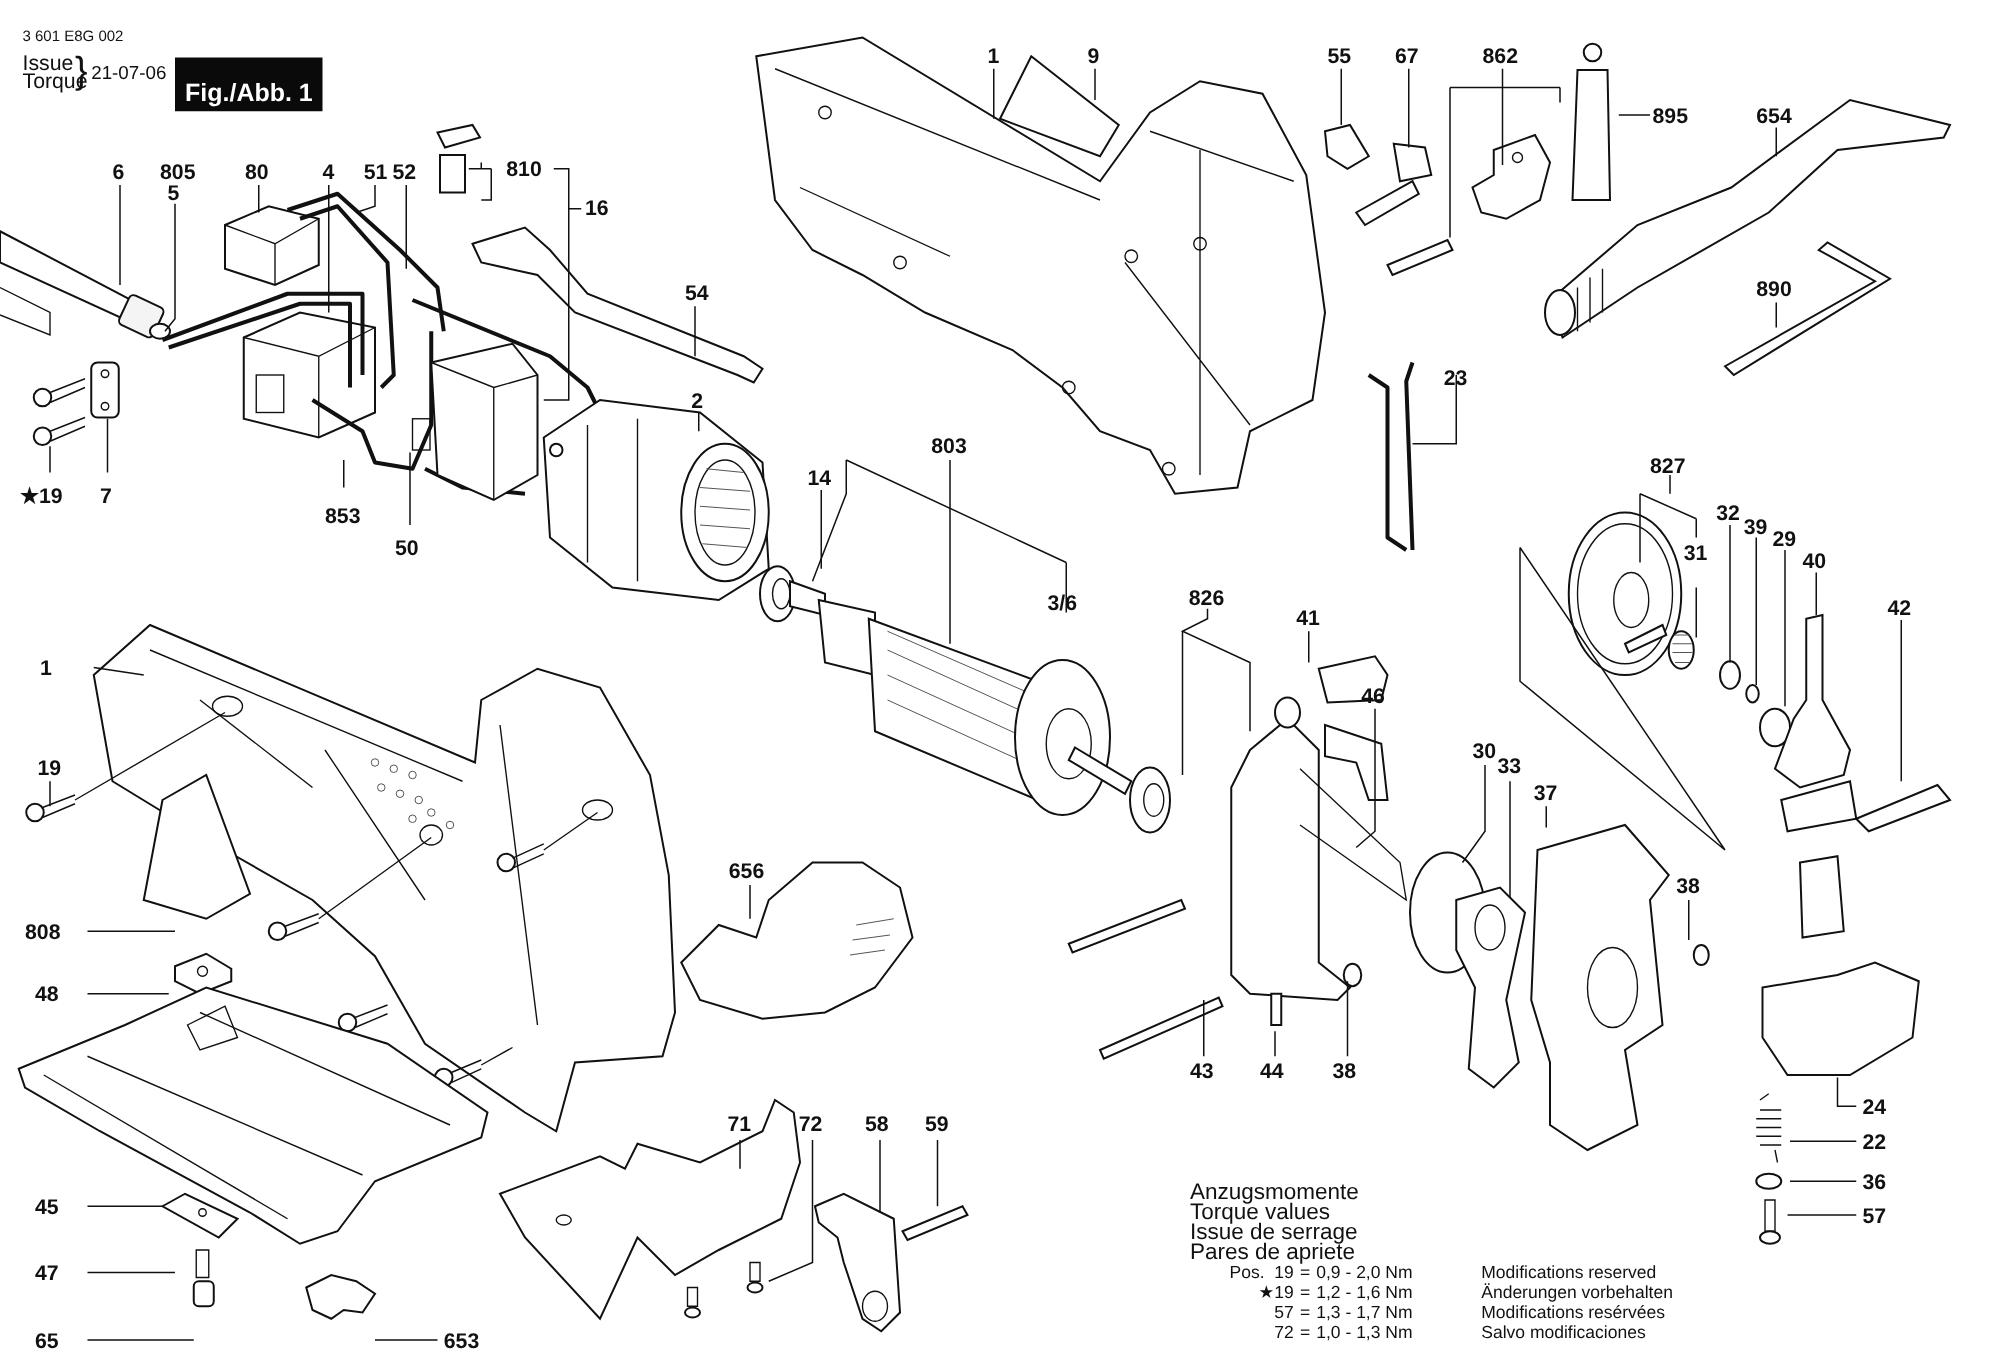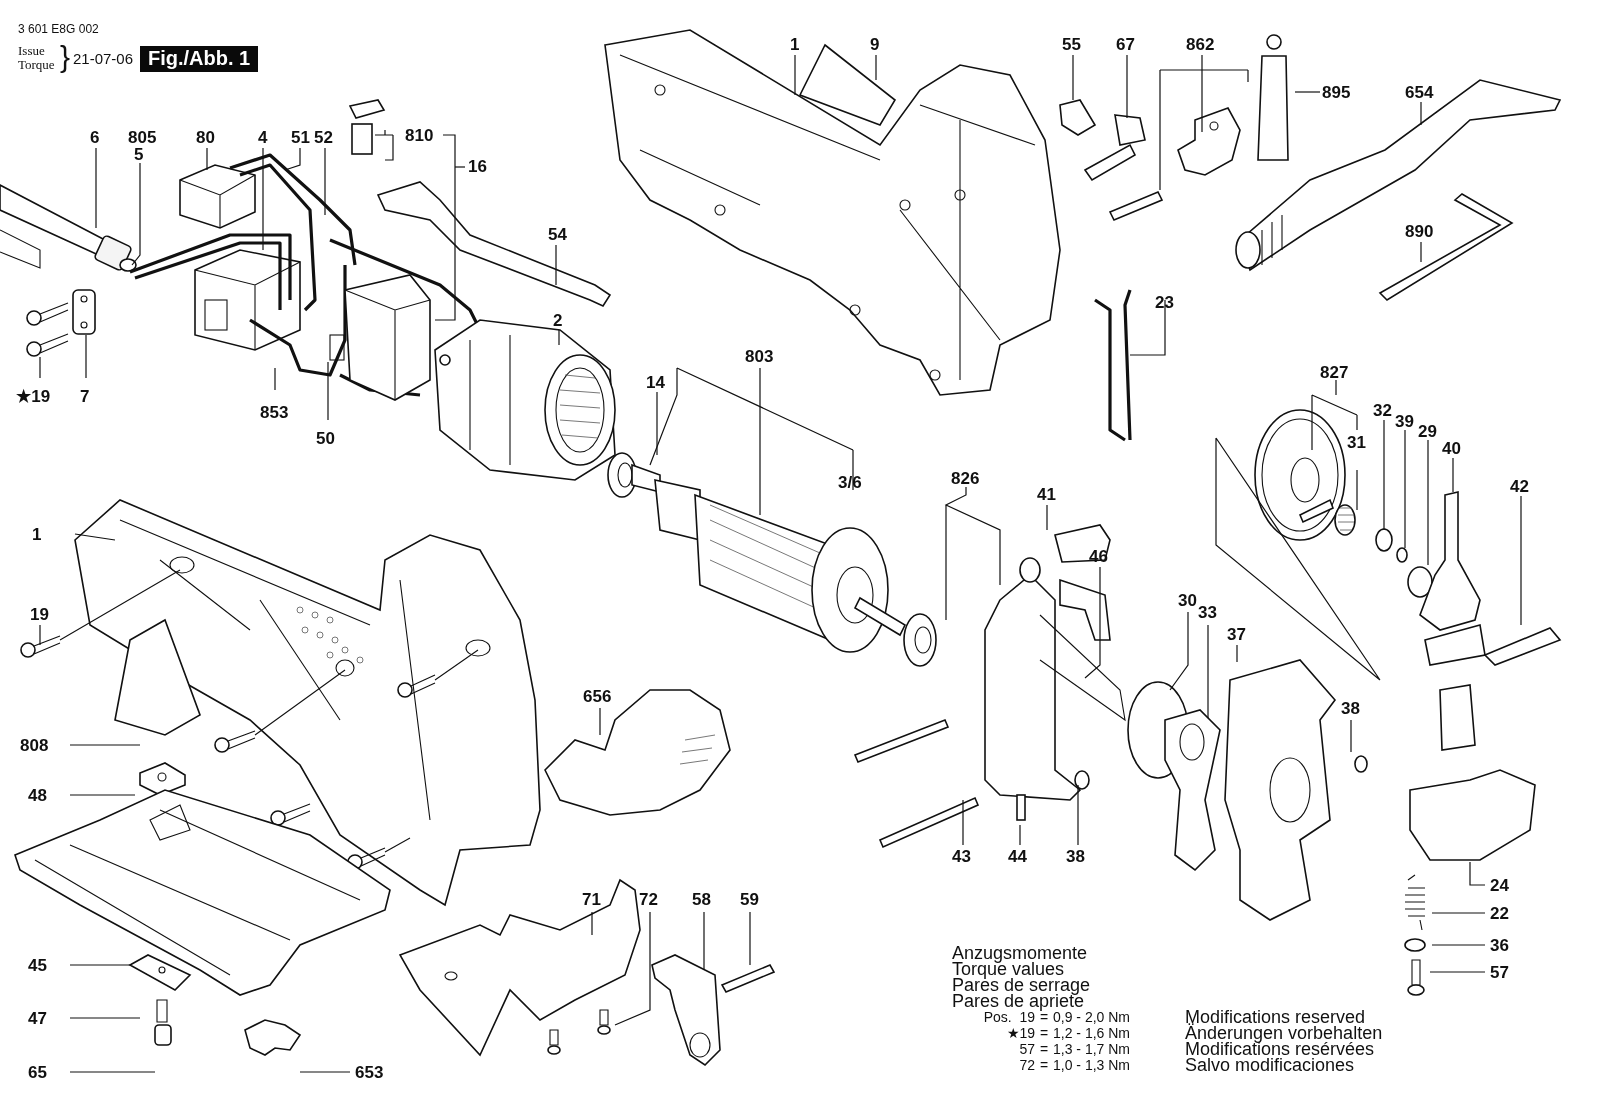--- a/index.html
+++ b/index.html
@@ -2,31 +2,31 @@
 <html><head>
   <meta charset="utf-8">
   <style>
     html, body { margin: 0; padding: 0; background: #ffffff; }
     body { width: 1600px; height: 1095px; position: relative; overflow: hidden;
            font-family: "Liberation Sans", sans-serif; color: #111; }
     #canvas { position: absolute; left: 0; top: 0; width: 1600px; height: 1095px; }
     .part-label { font-family: "Liberation Sans", sans-serif; font-weight: bold; font-size: 17px; fill: #111; }
     .hdr { position: absolute; font-family: "Liberation Sans", sans-serif; color: #111; }
     #doc-number { left: 18px; top: 22px; font-size: 12px; }
-    #issue-block { left: 18px; top: 44px; font-size: 13px; line-height: 14px; font-family: Liberation Serif, serif; }
+    #issue-block { left: 18px; top: 44px; font-size: 17px; line-height: 14px; }
     #issue-date { left: 73px; top: 50px; font-size: 15px; }
-    #fig-badge { left: 140px; top: 46px; background: #0a0a0a; color: #fff; font-weight: bold; font-size: 20px; padding: 1px 8px 2px 8px; }
+    #fig-badge { left: 140px; top: 46px; background: #0a0a0a; color: #fff; font-weight: bold; font-size: 20px; padding: 18px 8px 2px 8px; }
     #brace { left: 60px; top: 42px; font-size: 30px; line-height: 30px; font-weight: 300; }
     #torque-block { left: 952px; top: 945px; font-size: 18px; line-height: 16px; }
     #torque-block .row { white-space: pre; }
     #torque-values { position: absolute; left: 952px; top: 1009px; font-size: 14px; line-height: 16px; }
     .tv-row { display: flex; white-space: pre; }
     .tv-pos { width: 83px; text-align: right; }
     .tv-eq { width: 18px; text-align: center; }
-    #mods-block { left: 1185px; top: 1009px; font-size: 18px; line-height: 16px; }
+    #mods-block { left: 1185px; top: 1009px; font-size: 14px; line-height: 16px; }
     svg .p { fill: #fff; stroke: #111; stroke-width: 1.6; }
     svg .pg { fill: #f4f4f4; stroke: #111; stroke-width: 1.6; }
     svg .d { fill: none; stroke: #111; stroke-width: 1.1; }
     svg .l { fill: none; stroke: #111; stroke-width: 1.2; }
     svg .w { fill: none; stroke: #111; stroke-width: 3.2; stroke-linejoin: round; }
     svg .thin { fill: none; stroke: #555; stroke-width: 0.8; }
   </style>
 </head>
 <body>
 
@@ -443,21 +443,21 @@
     <text class="part-label" x="1490" y="891">24</text>
     <text class="part-label" x="1490" y="919">22</text>
     <text class="part-label" x="1490" y="951">36</text>
     <text class="part-label" x="1490" y="978">57</text>
   </g>
 </svg>
 
 <div class="hdr" id="torque-block">
   <div class="row">Anzugsmomente</div>
   <div class="row">Torque values</div>
-  <div class="row">Pares de serrage</div>
+  <div class="row">Issue de serrage</div>
   <div class="row">Pares de apriete</div>
 </div>
 <div id="torque-values">
   <div class="tv-row">
     <span class="tv-pos">Pos.  19</span><span class="tv-eq">=</span><span>0,9 - 2,0 Nm</span>
   </div>
   <div class="tv-row">
     <span class="tv-pos">★19</span><span class="tv-eq">=</span><span>1,2 - 1,6 Nm</span>
   </div>
   <div class="tv-row">

